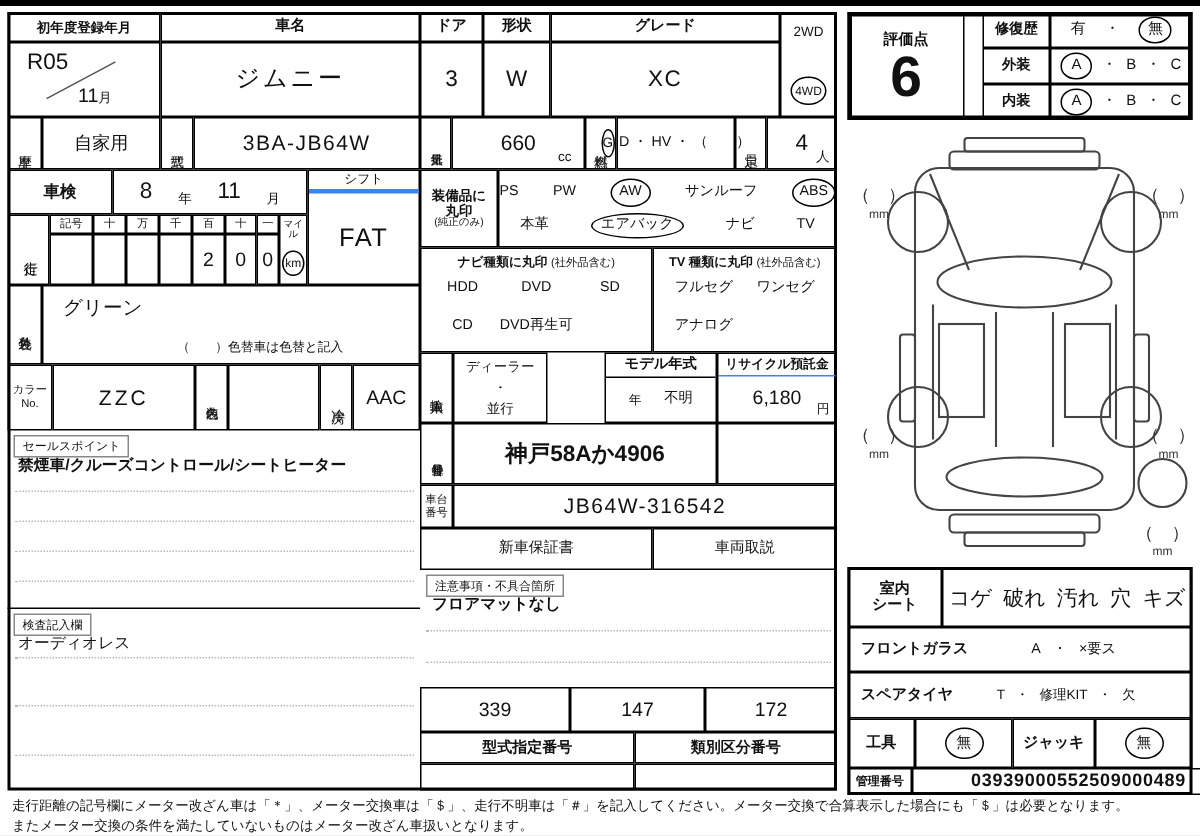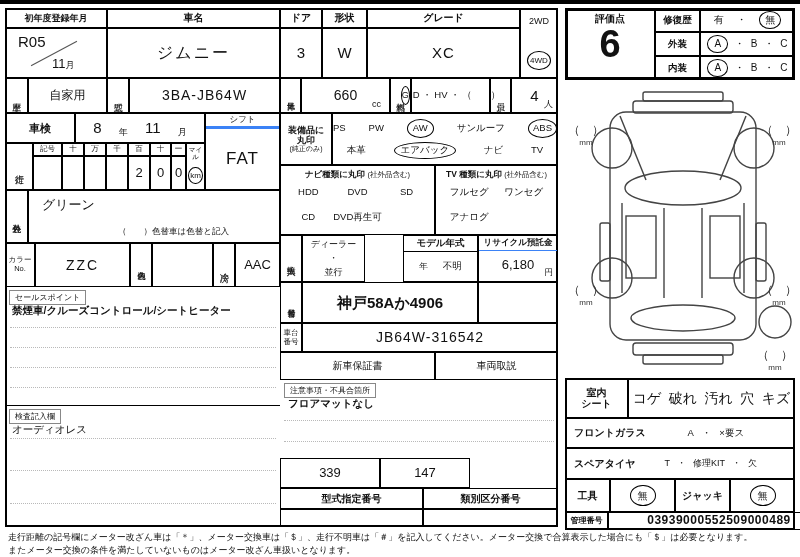--- a/index.html
+++ b/index.html
@@ -231,28 +231,33 @@
   <div class="c" style="left:280px;top:458px;width:100px;height:30px">
 
     <span style="font-size:13px">339</span>
 
   </div>
   <div class="c" style="left:380px;top:458px;width:90px;height:30px">
 
     <span style="font-size:13px">147</span>
 
   </div>
+  <div class="c" style="left:470px;top:458px;width:88px;height:30px">
+
+    <span style="font-size:13px">172</span>
+
+  </div>
 
   <div class="c" style="left:280px;top:488px;width:143px;height:21px;font-size:10px;font-weight:bold">型式指定番号</div>
   <div class="c" style="left:423px;top:488px;width:135px;height:21px;font-size:10px;font-weight:bold">類別区分番号</div>
   <div class="c" style="left:280px;top:509px;width:143px;height:18px"></div>
   <div class="c" style="left:423px;top:509px;width:135px;height:18px"></div>
 
   <div class="a" style="left:565px;top:8px;width:230px;height:72px;border:3px solid #000"></div>
-  <div class="c col" style="left:565px;top:8px;width:90px;height:72px;justify-content:flex-start;padding-top:4px">
+  <div class="c col" style="left:565px;top:8px;width:78px;height:72px;justify-content:center;padding-top:4px">
     <span style="font-size:10px;font-weight:bold">評価点</span>
     <span style="font-size:38px;font-weight:bold;line-height:1">6</span>
   </div>
   <div class="c" style="left:655px;top:8px;width:45px;height:24px;font-size:9.5px;font-weight:bold">修復歴</div>
   <div class="c" style="left:700px;top:8px;width:95px;height:24px;justify-content:space-evenly;font-size:10px">
     <span>有</span>
     <span>・</span>
     <span class="circ" style="padding:2px 5px">無</span>
   </div>
   <div class="c" style="left:655px;top:32px;width:45px;height:24px;font-size:9.5px;font-weight:bold">外装</div>

